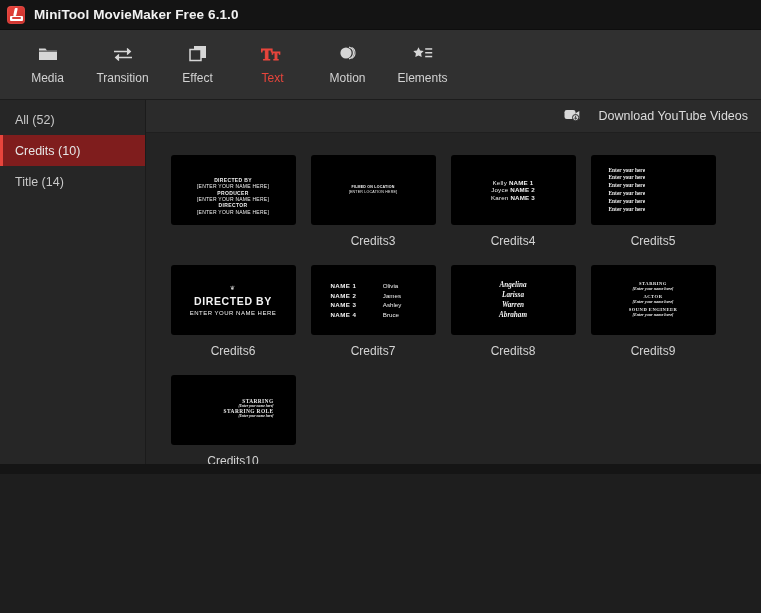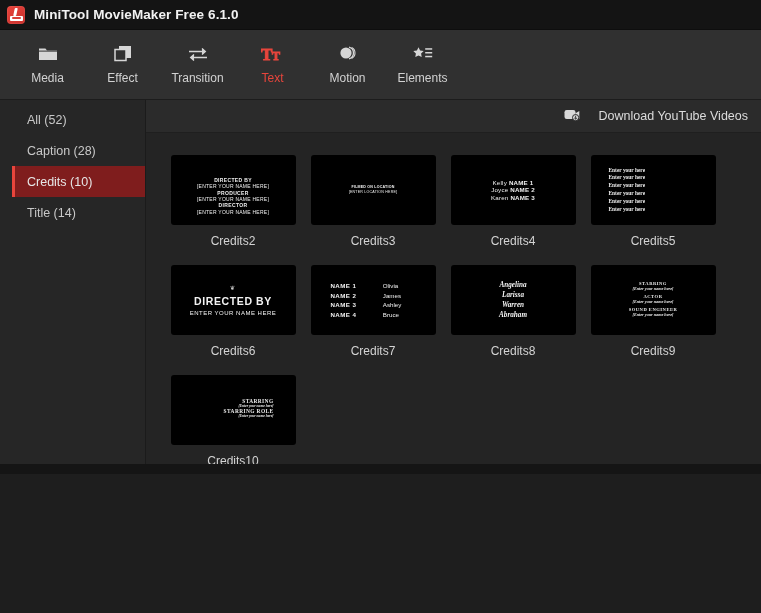--- a/index.html
+++ b/index.html
@@ -69,21 +69,20 @@
     background: #262626;
     border-right: 1px solid #1b1b1b;
     padding-top: 4px;
   }
   .side-item {
     position: relative; height: 31px;
     display: flex; align-items: center;
     padding-left: 15px;
     font-size: 12.5px; color: #c8c8c8;
     cursor: default;
-    margin-left: 12px;
   }
   .side-item.active { background: #7f1d1d; color: #e6e6e6; }
   .side-item.active:before {
     content: ""; position: absolute; left: 0; top: 0; bottom: 0;
     width: 3px; background: #e8453c;
   }
 
   .content { flex: 1 1 auto; display: flex; flex-direction: column; min-width: 0; background: #242424; }
 
   .content-head {
@@ -174,36 +173,36 @@
         <svg width="20" height="16" viewBox="0 0 20 16">
             <path d="M1 2.5h6.4l1.6 2H19v9.5H1z" fill="#d6d6d6"></path>
             <rect x="1" y="4.6" width="18" height="1" fill="#303030"></rect>
           </svg>
       </span>
       <span class="lbl">Media</span>
     </div>
 
     <div class="tool">
       <span class="ic">
+        <svg width="22" height="16" viewBox="0 0 22 16" fill="none" stroke="#d6d6d6" stroke-width="1.4">
+          <path d="M2 5.5h16M15 2.4l3.3 3.1-3.3 3.1"></path>
+            <path d="M20 11.5H4M7 8.4l-3.3 3.1L7 14.6"></path>
+        </svg>
+      </span>
+      <span class="lbl">Transition</span>
+    </div>
+
+    <div class="tool">
+      <span class="ic">
         <svg width="20" height="18" viewBox="0 0 20 18">
             <path d="M6 1h12v12H6z" fill="#d6d6d6"></path>
             <rect x="2" y="4.5" width="11" height="11" fill="#303030" stroke="#d6d6d6" stroke-width="1.5"></rect>
           </svg>
       </span>
       <span class="lbl">Effect</span>
-    </div>
-
-    <div class="tool">
-      <span class="ic">
-        <svg width="22" height="16" viewBox="0 0 22 16" fill="none" stroke="#d6d6d6" stroke-width="1.4">
-          <path d="M2 5.5h16M15 2.4l3.3 3.1-3.3 3.1"></path>
-            <path d="M20 11.5H4M7 8.4l-3.3 3.1L7 14.6"></path>
-        </svg>
-      </span>
-      <span class="lbl">Transition</span>
     </div>
 
     <div class="tool active">
       <span class="ic">
         <svg width="24" height="18" viewBox="0 0 24 18">
           <text x="0" y="15" font-family="Liberation Serif, serif" font-size="17" font-weight="bold" fill="#e8453c">T</text>
           <text x="11" y="15" font-family="Liberation Serif, serif" font-size="12" font-weight="bold" fill="#e8453c">T</text>
         </svg>
       </span>
       <span class="lbl">Text</span>
@@ -231,23 +230,20 @@
       </span>
       <span class="lbl">Elements</span>
     </div>
   </div>
 
   <div class="body">
 
     <div class="sidebar">
       <div class="side-item">
         <span>All (52)</span>
-      </div>
-      <div class="side-item">
-        <span>Caption (28)</span>
       </div>
       <div class="side-item active">
         <span>Credits (10)</span>
       </div>
       <div class="side-item">
         <span>Title (14)</span>
       </div>
     </div>
 
     <div class="content">
@@ -274,21 +270,20 @@
             <div class="thumb">
               <div class="t-lines v1">
                 <div class="big">DIRECTED BY</div>
                 <div class="sub">[ENTER YOUR NAME HERE]</div>
                 <div class="big">PRODUCER</div>
                 <div class="sub">[ENTER YOUR NAME HERE]</div>
                 <div class="big">DIRECTOR</div>
                 <div class="sub">[ENTER YOUR NAME HERE]</div>
               </div>
             </div>
-            <div class="card-label">Credits2</div>
           </div>
 
           <div class="card">
             <div class="thumb">
               <div class="t-lines v3">
                 <div style="font-weight:bold">FILMED ON LOCATION</div>
                 <div>[ENTER LOCATION HERE]</div>
               </div>
             </div>
             <div class="card-label">Credits3</div>

